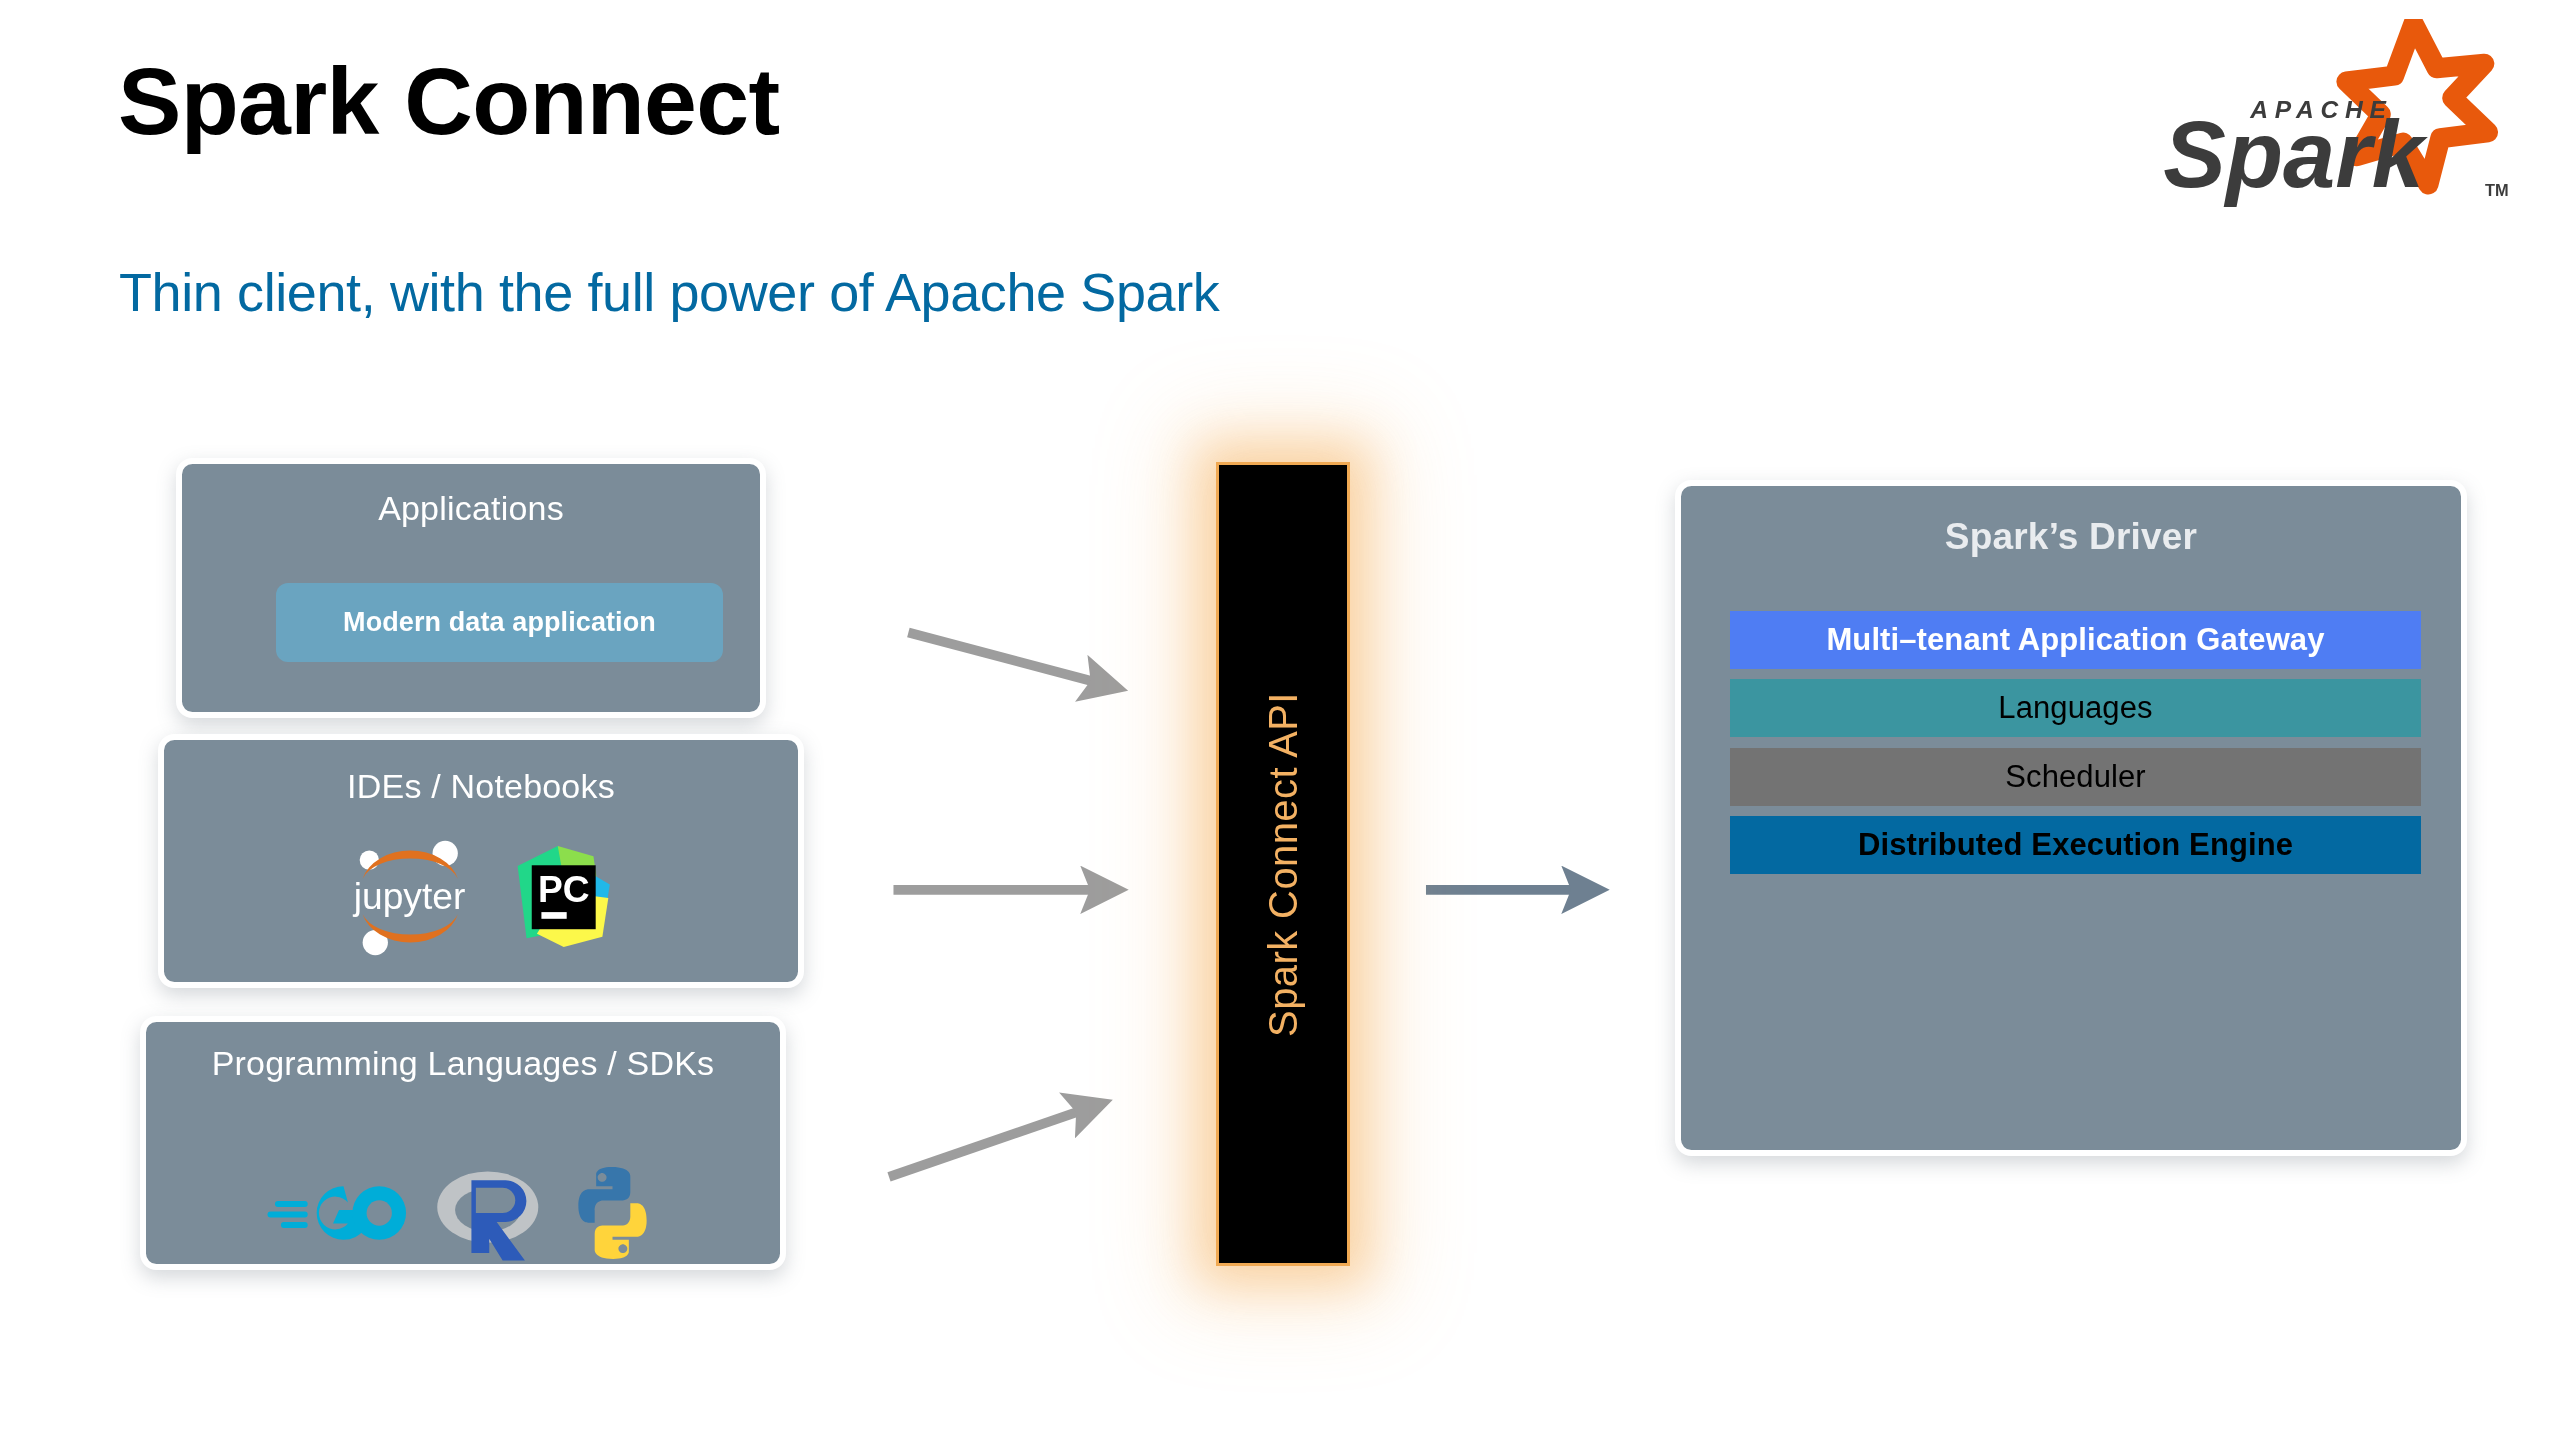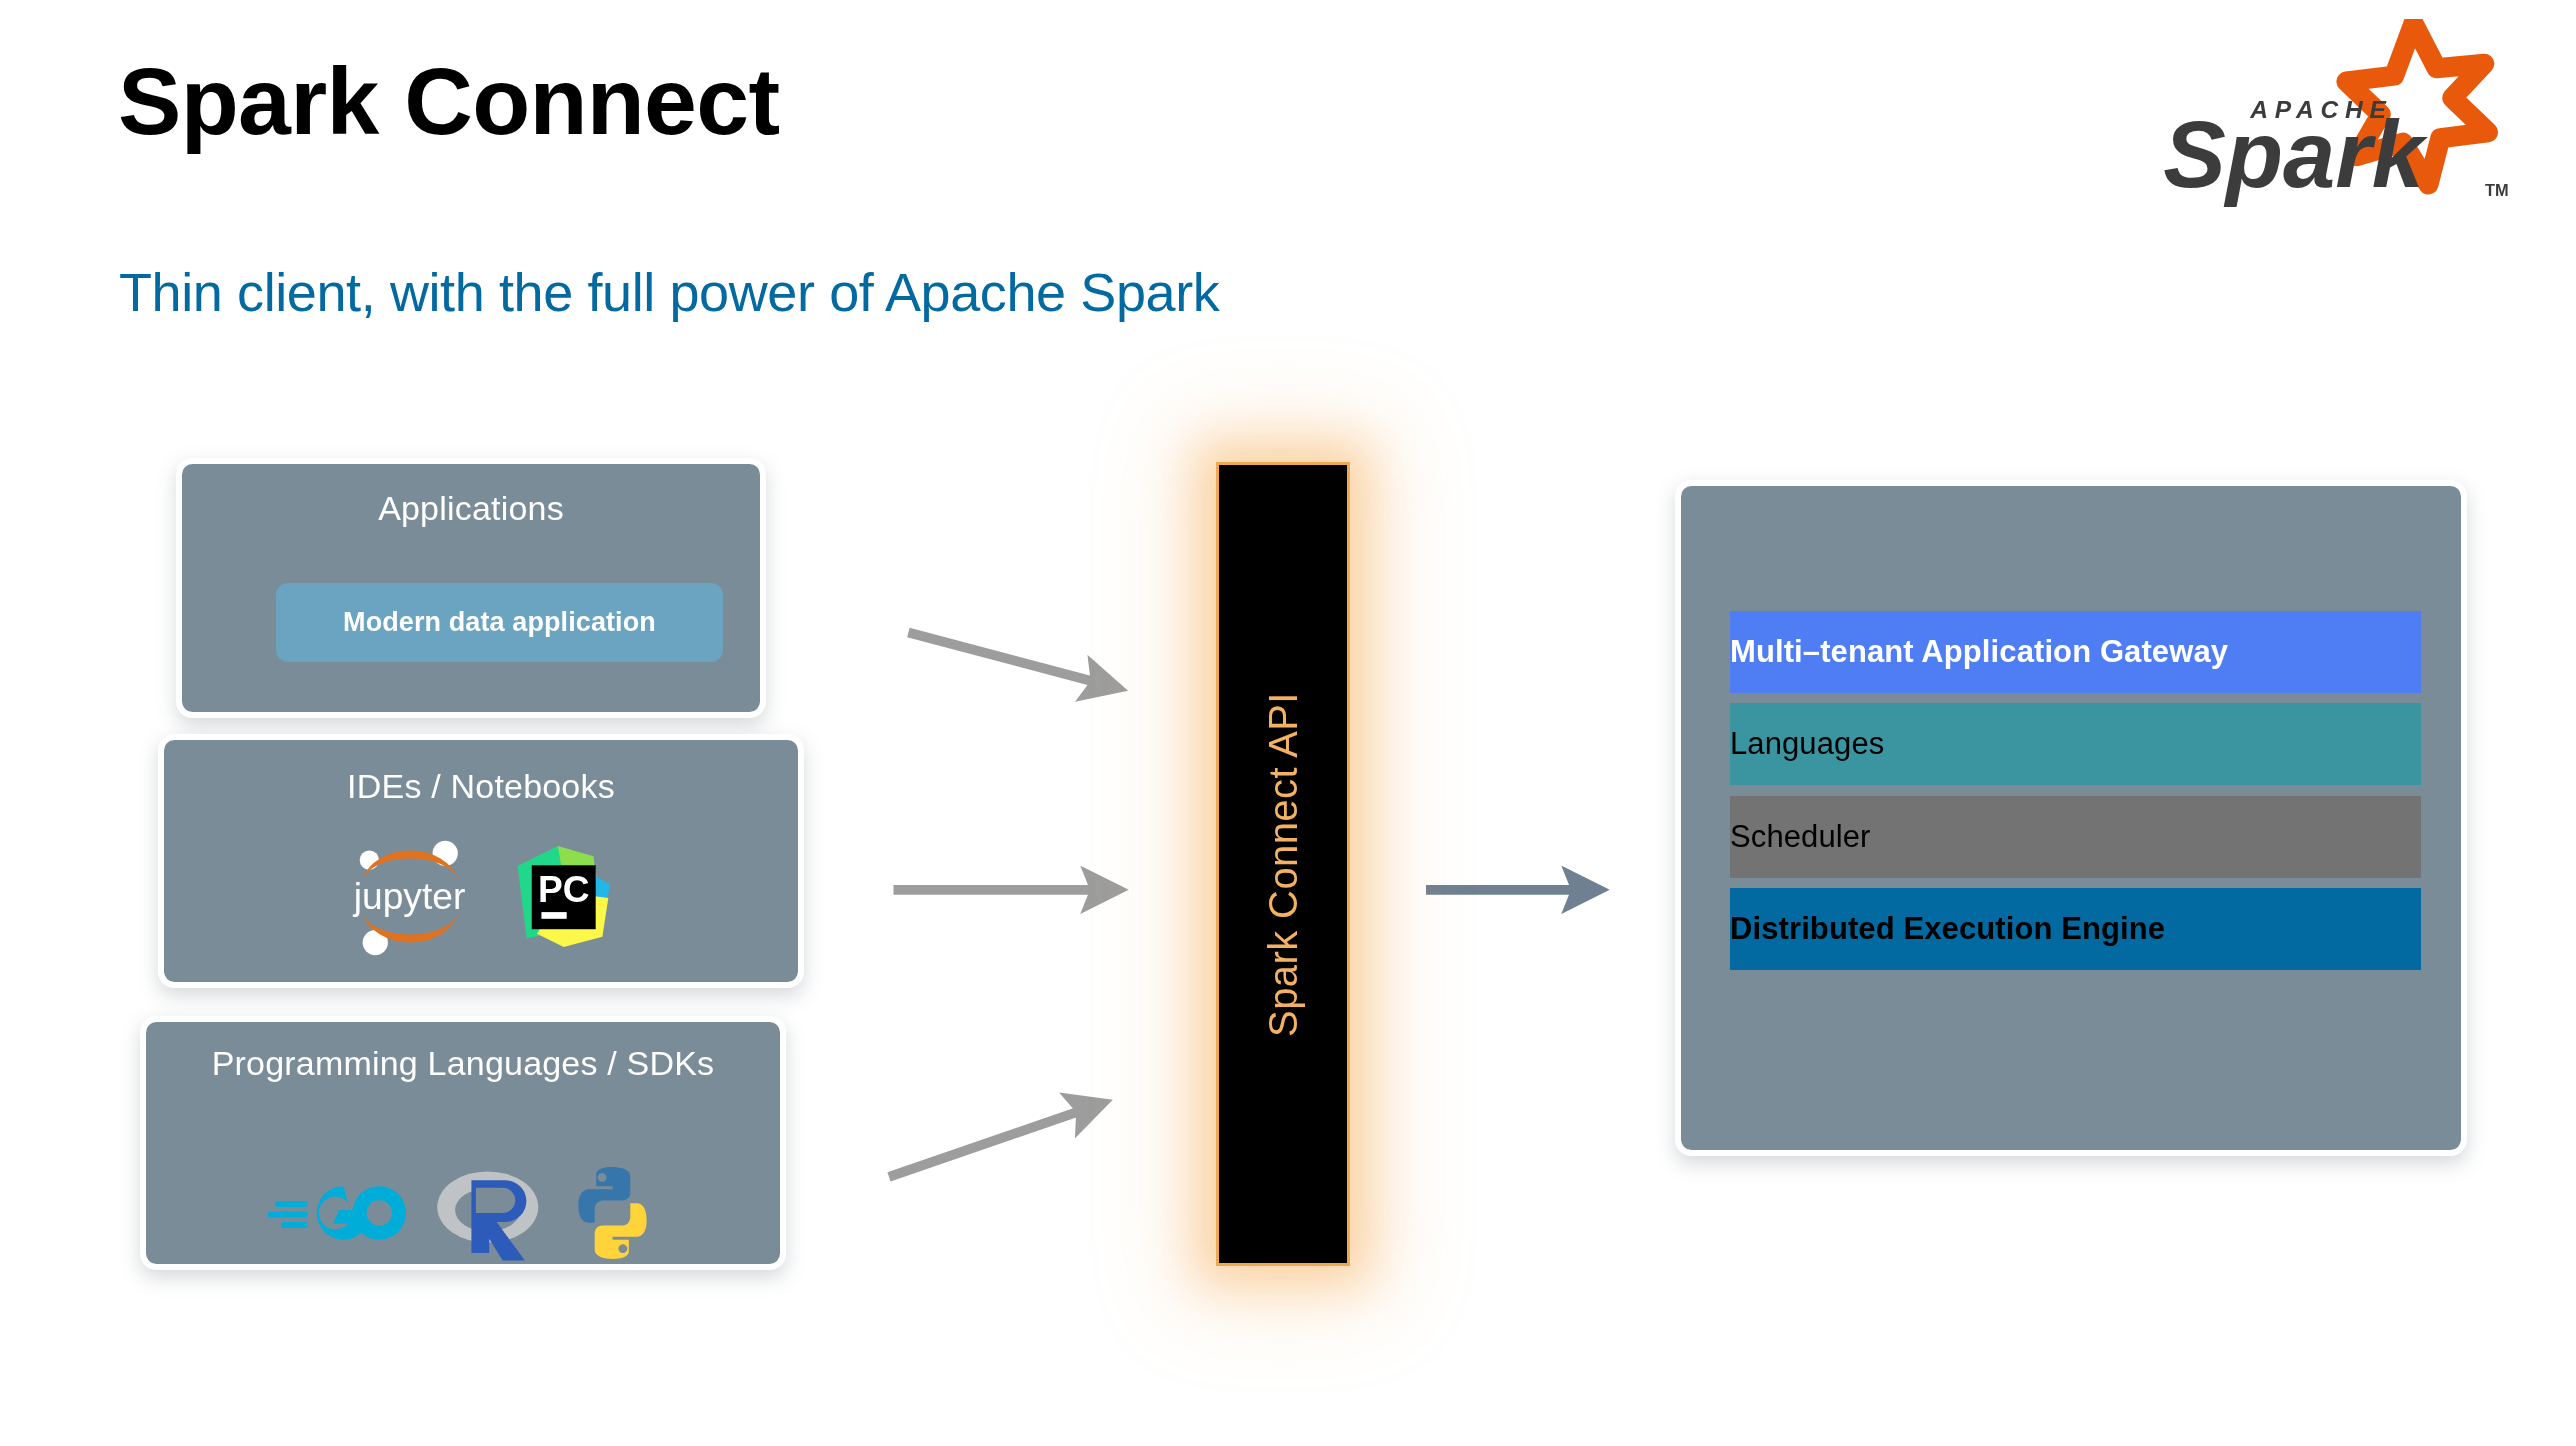--- a/index.html
+++ b/index.html
@@ -89,22 +89,22 @@
   }
   #panel-driver .panel-title{
     margin-top:30px;font-size:37px;font-weight:700;color:#e9ecef;
   }
   .driver-stack{
     position:absolute;left:49px;top:125px;
     width:691px;
     display:flex;flex-direction:column;gap:10.4px;
   }
   .driver-bar{
-    height:82px;
-    display:flex;align-items:center;justify-content:flex-start;
+    height:58px;
+    display:flex;align-items:center;justify-content:center;
     font-size:31px;letter-spacing:0.1px;
     box-sizing:border-box;
   }
   
   svg.arrow-layer{
     position:absolute;left:0;top:0;width:2576px;height:1447px;
     pointer-events:none;
   }
 </style>
 </head>
@@ -209,20 +209,21 @@
     </div>
 
   </div>
 </div>
 
 <div id="spark-connect-bar">
   <span class="vlabel">Spark Connect API</span>
 </div>
 
 <div class="panel" id="panel-driver">
+  <div class="panel-title">Spark’s Driver</div>
   <div class="driver-stack">
     <div class="driver-bar" style="background:#4f7df3;color:#ffffff;font-weight:700;">
       <span>Multi–tenant Application Gateway</span>
     </div>
     <div class="driver-bar" style="background:#3b95a0;color:#000000;font-weight:400;">
       <span>Languages</span>
     </div>
     <div class="driver-bar" style="background:#737373;color:#000000;font-weight:400;">
       <span>Scheduler</span>
     </div>

